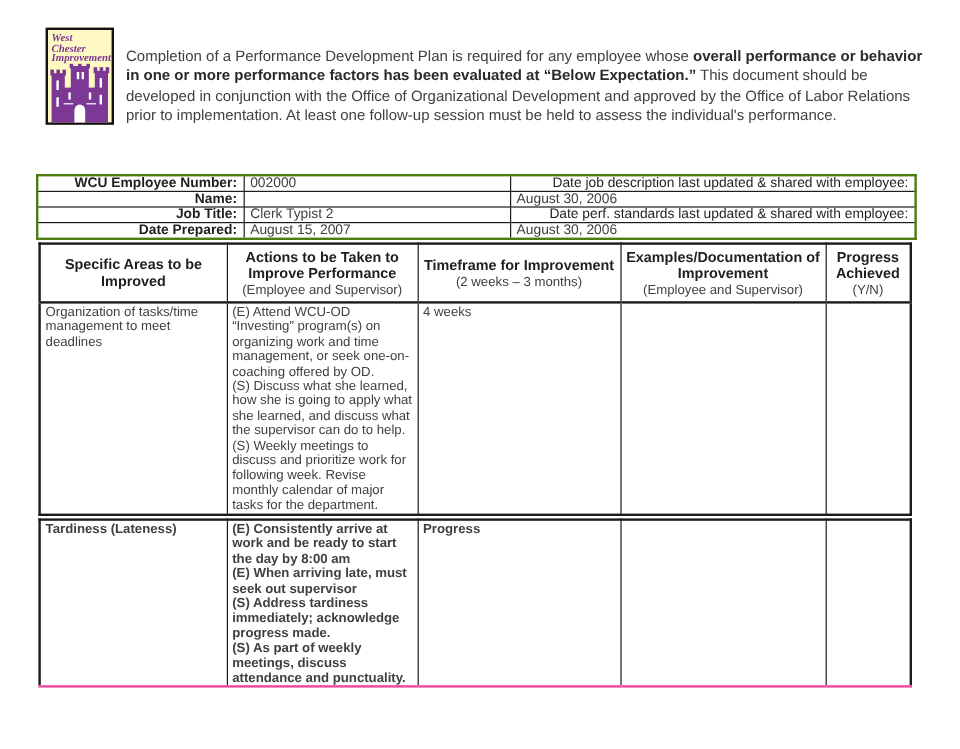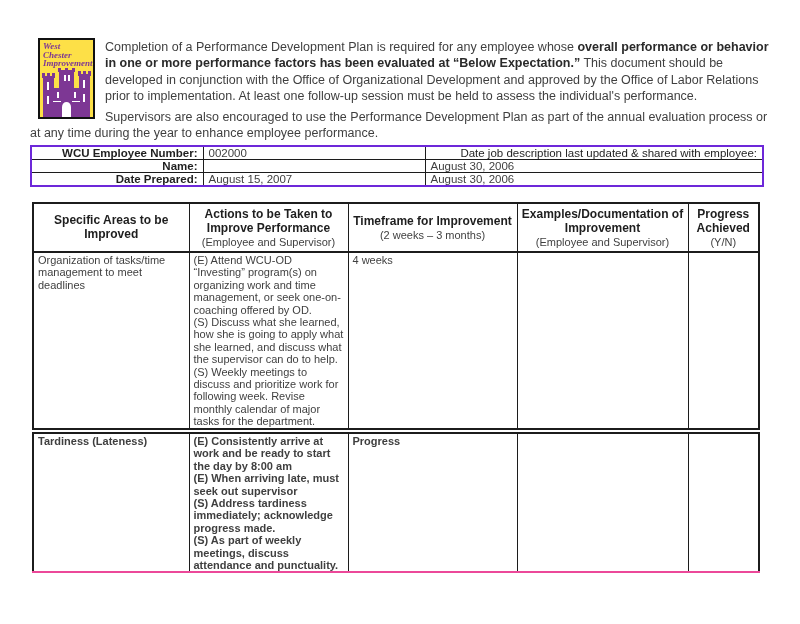--- a/index.html
+++ b/index.html
@@ -6,22 +6,22 @@
   .page {
     position:relative; width:800px; height:624px; background:#ffffff;
     overflow:hidden; font-family:"Liberation Sans", sans-serif; color:#3f3f3f;
   }
   .doc-title {
     position:absolute; top:13px; left:0; width:800px; text-align:center;
     font-size:15.5px; font-weight:bold; color:#222; letter-spacing:0.2px;
   }
   
   .logo {
-    position:absolute; left:38px; top:38px; width:57px; height:81px;
-    border:2px solid #111; box-sizing:border-box; background:#fde047; overflow:hidden;
+    position:absolute; left:38px; top:23px; width:57px; height:81px;
+    border:2px solid #111; box-sizing:border-box; background:#fef9c3; overflow:hidden;
   }
   .logo-text {
     color:#7d3794; font-weight:bold; font-style:italic;
     font-family:"Liberation Serif", serif;
     font-size:9px; line-height:8.5px; padding:2px 0 0 3px; white-space:nowrap;
   }
   .logo-castle { position:absolute; left:0; bottom:-1px; }
   
   .para1 {
     position:absolute; left:105px; top:39px; width:668px;
@@ -29,21 +29,21 @@
   }
   .para2 {
     position:absolute; left:30px; top:109px; width:742px;
     font-size:12.5px; line-height:16.3px; text-indent:75px;
   }
   .emph { font-weight:bold; color:#2a2a2a; }
   
   .info-table {
     position:absolute; left:30px; top:145px; width:732px;
     border-collapse:collapse; table-layout:fixed;
-    border:2px solid #6d28d9;
+    border:2px solid #4d7c0f;
   }
   .info-table td {
     border:1px solid #1c1c1c; height:11px; font-size:11.5px;
     padding:0 5px; vertical-align:middle; overflow:hidden; white-space:nowrap;
   }
   .info-label { font-weight:bold; text-align:right; color:#1f1f1f; }
   .info-right-bold { font-weight:normal; color:#1f1f1f;text-align:right; }
   
   .plan-table {
     border-collapse:collapse; table-layout:fixed; width:726px;
@@ -107,38 +107,42 @@
           <rect x="32" y="33" width="8" height="1"></rect>
       </g>
     </svg>
   </div>
 
   <div class="para1">
     <span>Completion of a Performance Development Plan is required for any employee whose</span>
     <span class="emph">overall performance or behavior in one or more performance factors has been evaluated at “Below Expectation.”</span>
     <span>This document should be developed in conjunction with the Office of Organizational Development and approved by the Office of Labor Relations prior to implementation.  At least one follow-up session must be held to assess the individual's performance.</span>
   </div>
-  <div class="para2">Supervisors are also encouraged to use the Performance Development Plan as part of the annual evaluation process or at any time during the year to enhance employee performance.</div>
 
   <table class="info-table">
     <colgroup>
         <col style="width:172px">
         <col style="width:222px">
         <col style="width:338px">
       </colgroup>
     <tbody>
         <tr>
       <td class="info-label">WCU Employee Number:</td>
       <td>002000</td>
       <td class="info-right-bold">Date job description last updated &amp; shared with employee:</td>
     </tr>
     <tr>
       <td class="info-label">Name:</td>
       <td></td>
       <td>August 30, 2006</td>
+    </tr>
+    <tr>
+      <td class="info-label">Job Title:</td>
+      <td>Clerk Typist 2</td>
+      <td class="info-right-bold">Date perf. standards last updated &amp; shared with employee:</td>
     </tr>
     <tr>
       <td class="info-label">Date Prepared:</td>
       <td>August 15, 2007</td>
       <td>August 30, 2006</td>
     </tr>
   </tbody>
     </table>
 
   <table class="plan-table plan-head">

